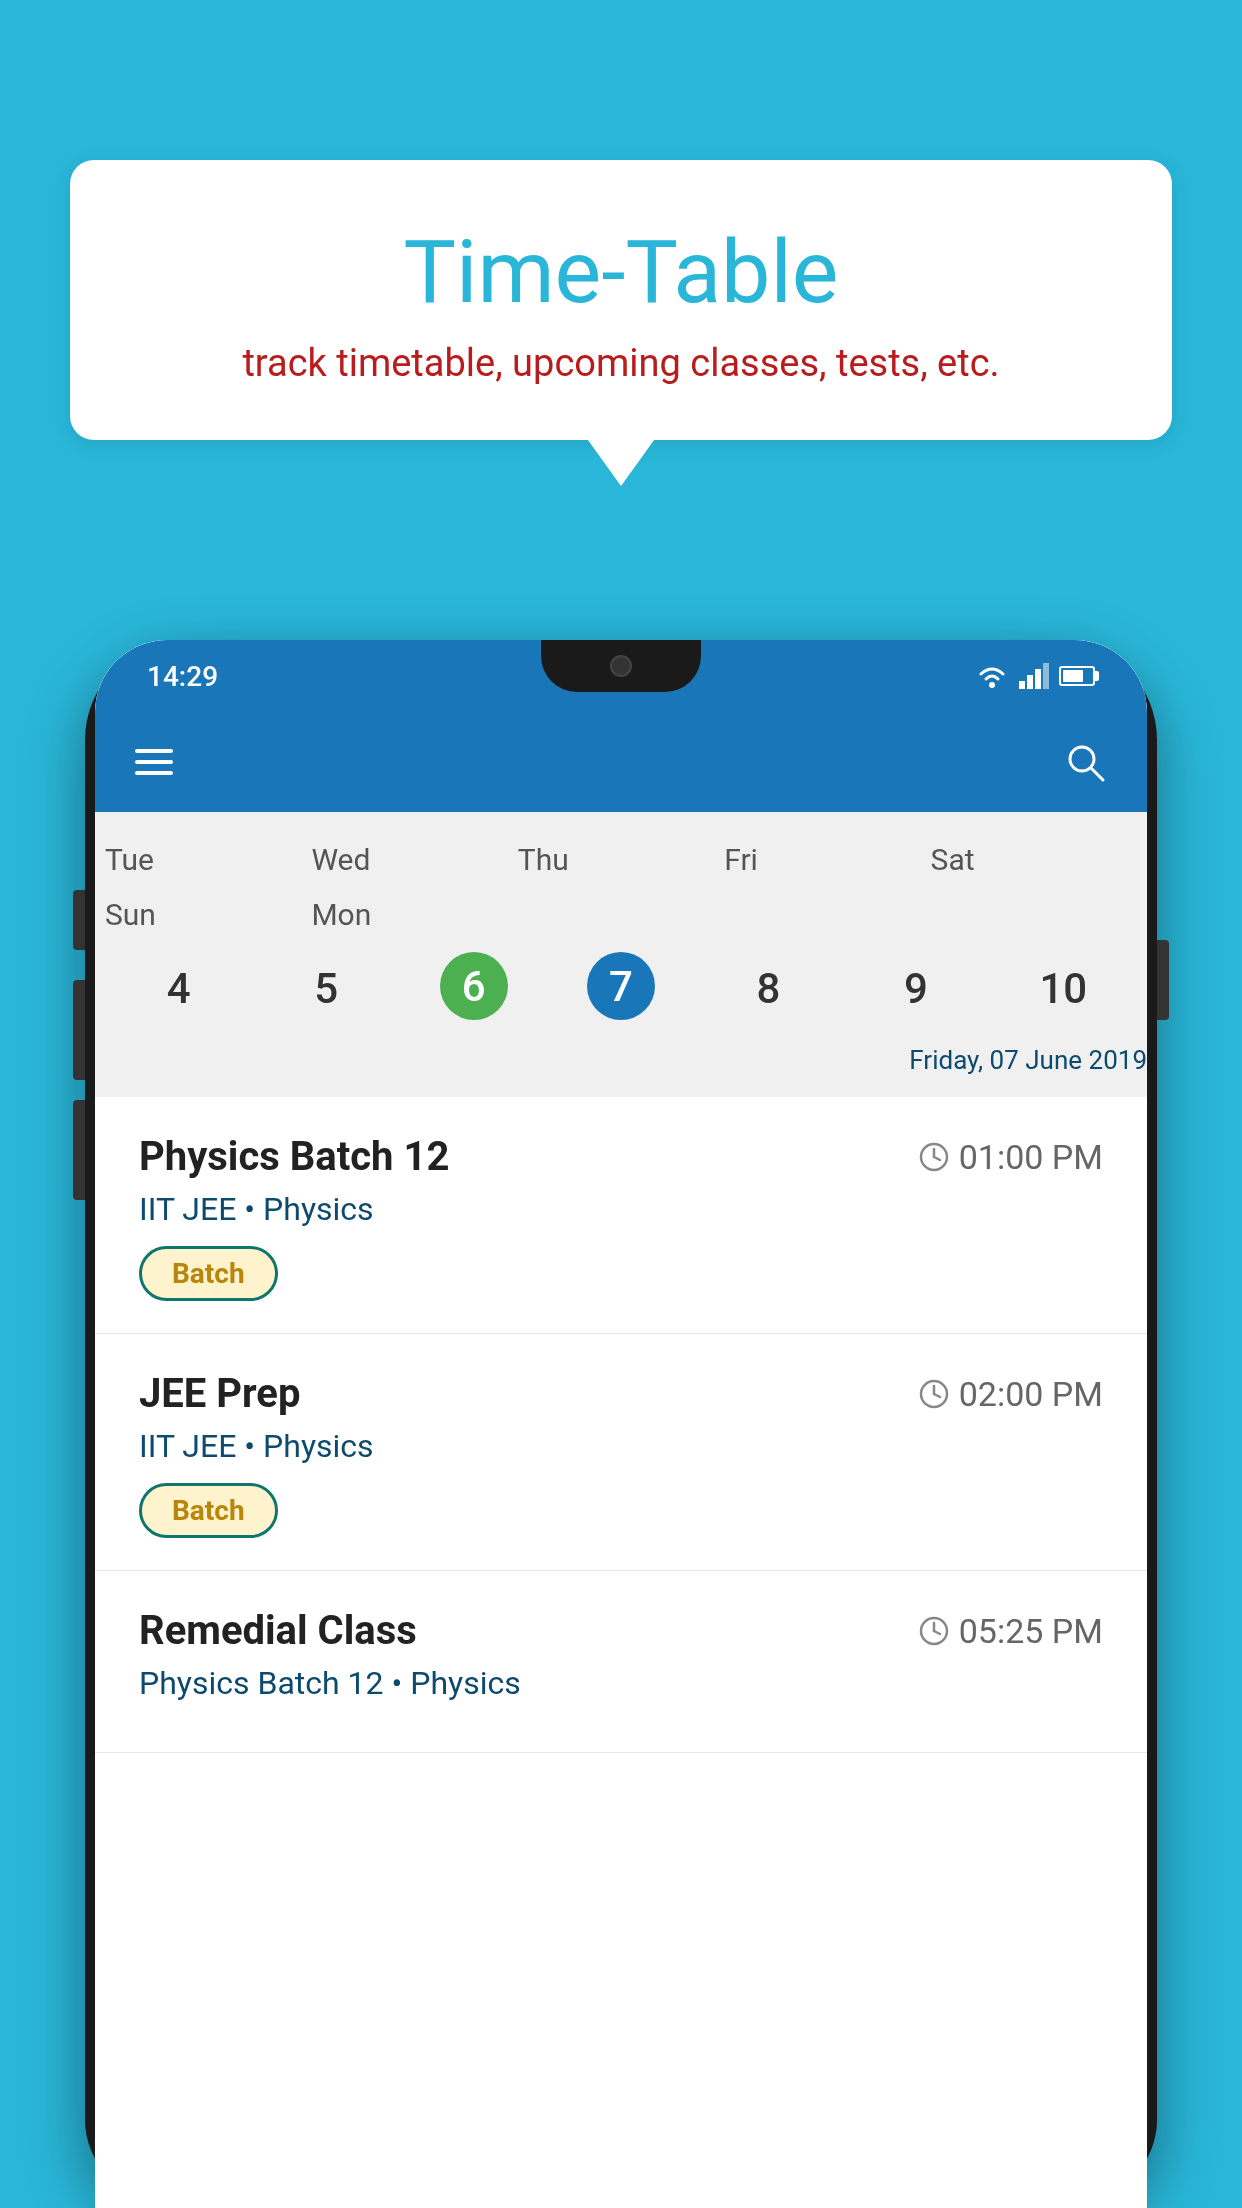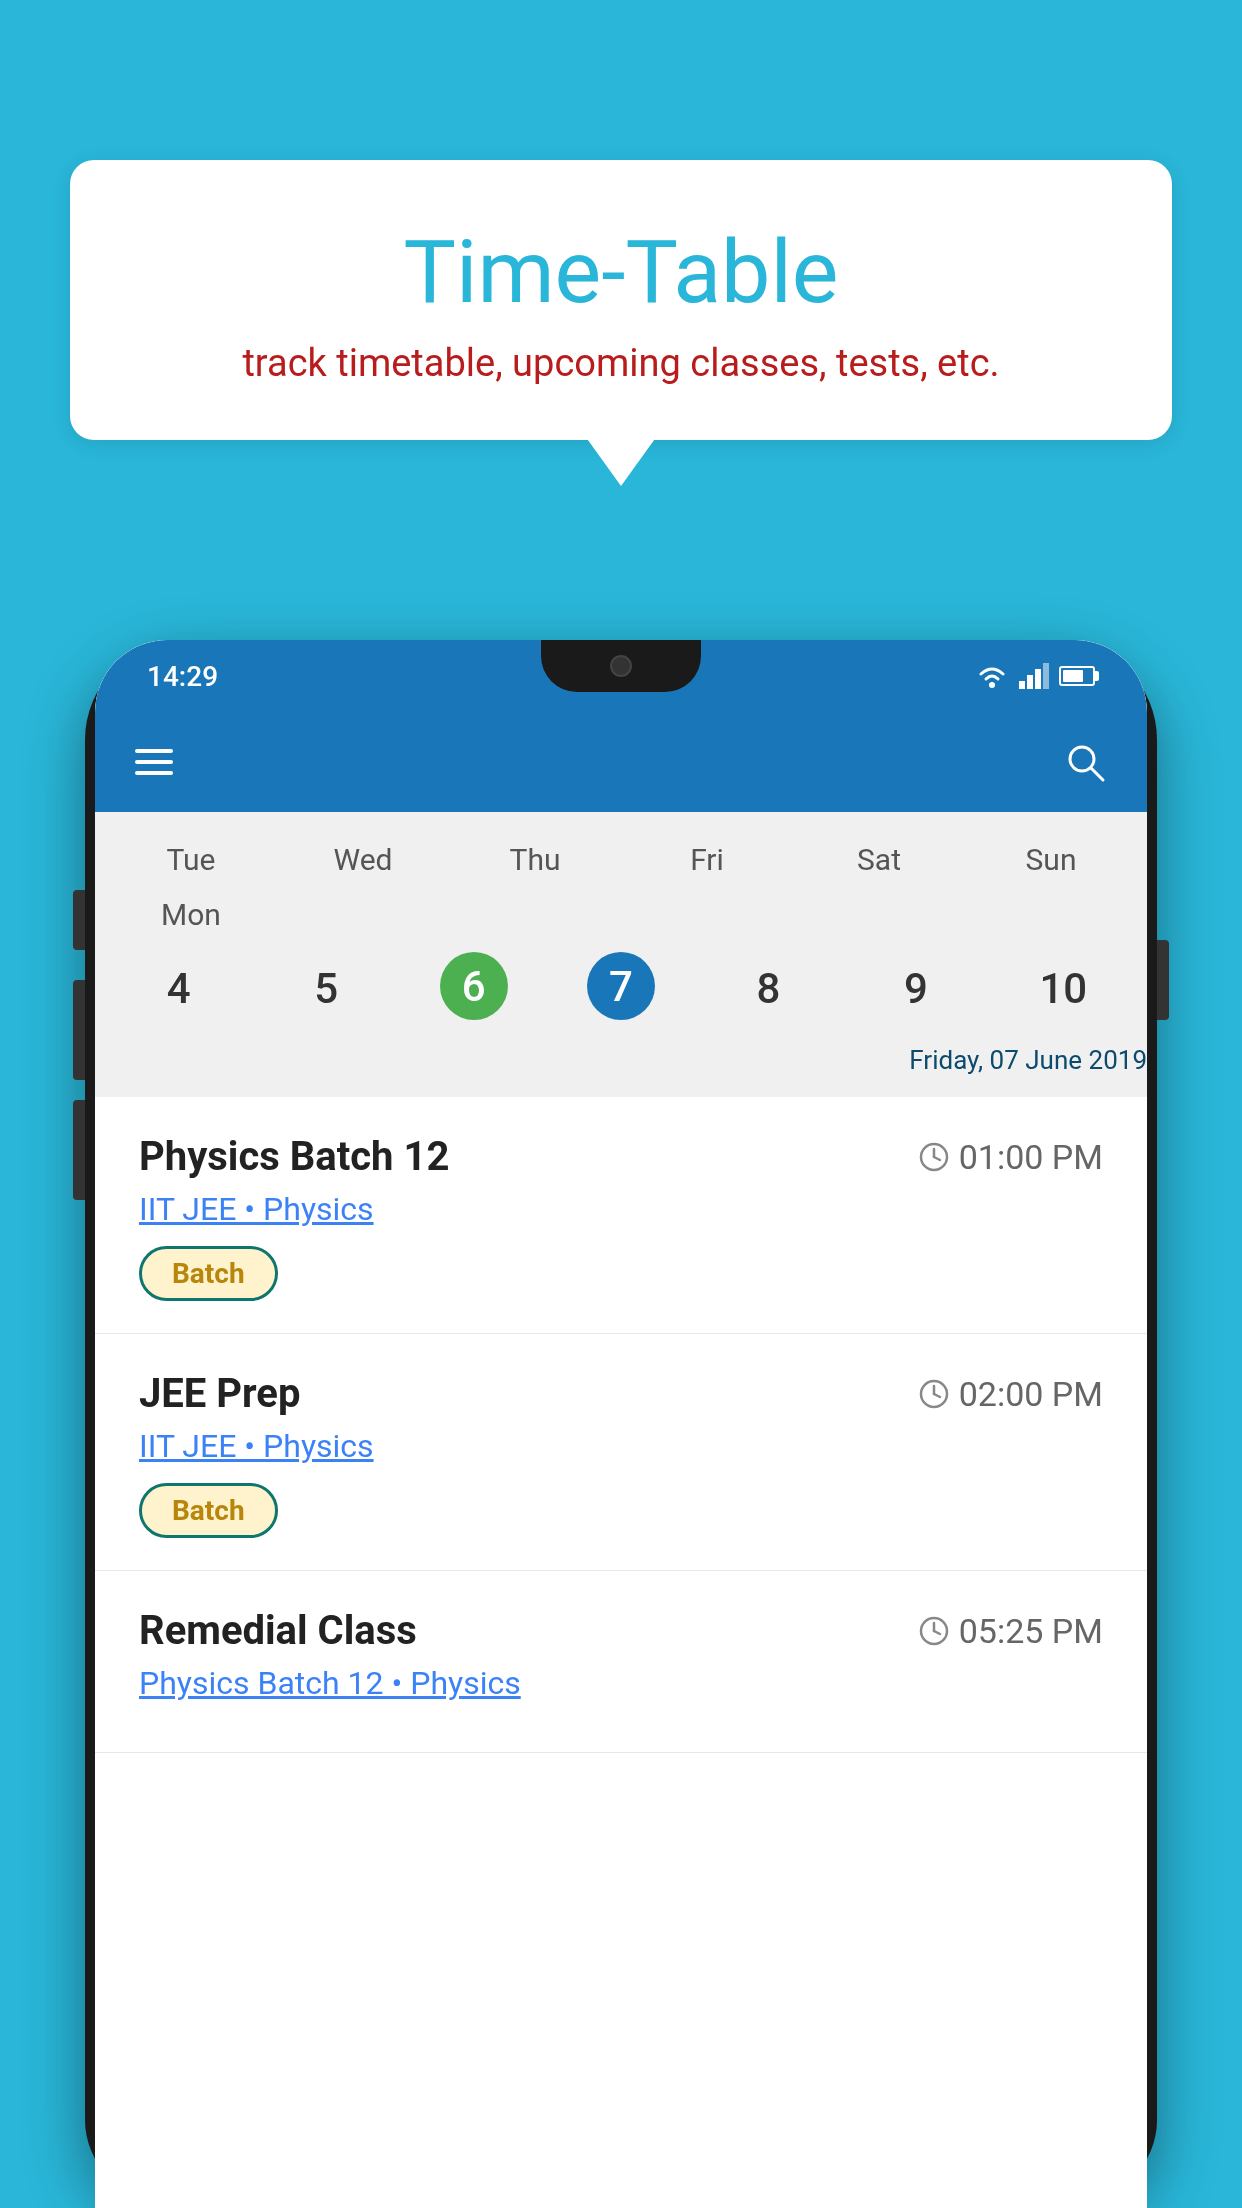--- a/index.html
+++ b/index.html
@@ -184,22 +184,21 @@
     }
 
     
     .calendar-strip {
       background: #f0f0f0;
       padding: 20px 0 0;
     }
 
     .days-header {
       display: grid;
-      grid-template-columns: repeat(6, 1fr);
-      text-align: center;
+      grid-template-columns: repeat(5, 1fr);
       padding: 0 10px;
     }
 
     .day-label {
       font-size: 30px;
       color: #555;
       padding: 10px 0;
       font-weight: 400;
     }
 
@@ -275,23 +274,22 @@
     .class-time {
       font-size: 34px;
       color: #666;
       display: flex;
       align-items: center;
       gap: 10px;
     }
 
     .class-subtitle {
       font-size: 32px;
-      color: #3b82f6;
+      color: #0c4a6e;
       margin-bottom: 18px;
-      text-decoration: underline;
     }
 
     .batch-badge {
       display: inline-block;
       background: #FFF3CD;
       color: #B8860B;
       border: 3px solid #0f766e;
       border-radius: 30px;
       padding: 8px 30px;
       font-size: 28px;

